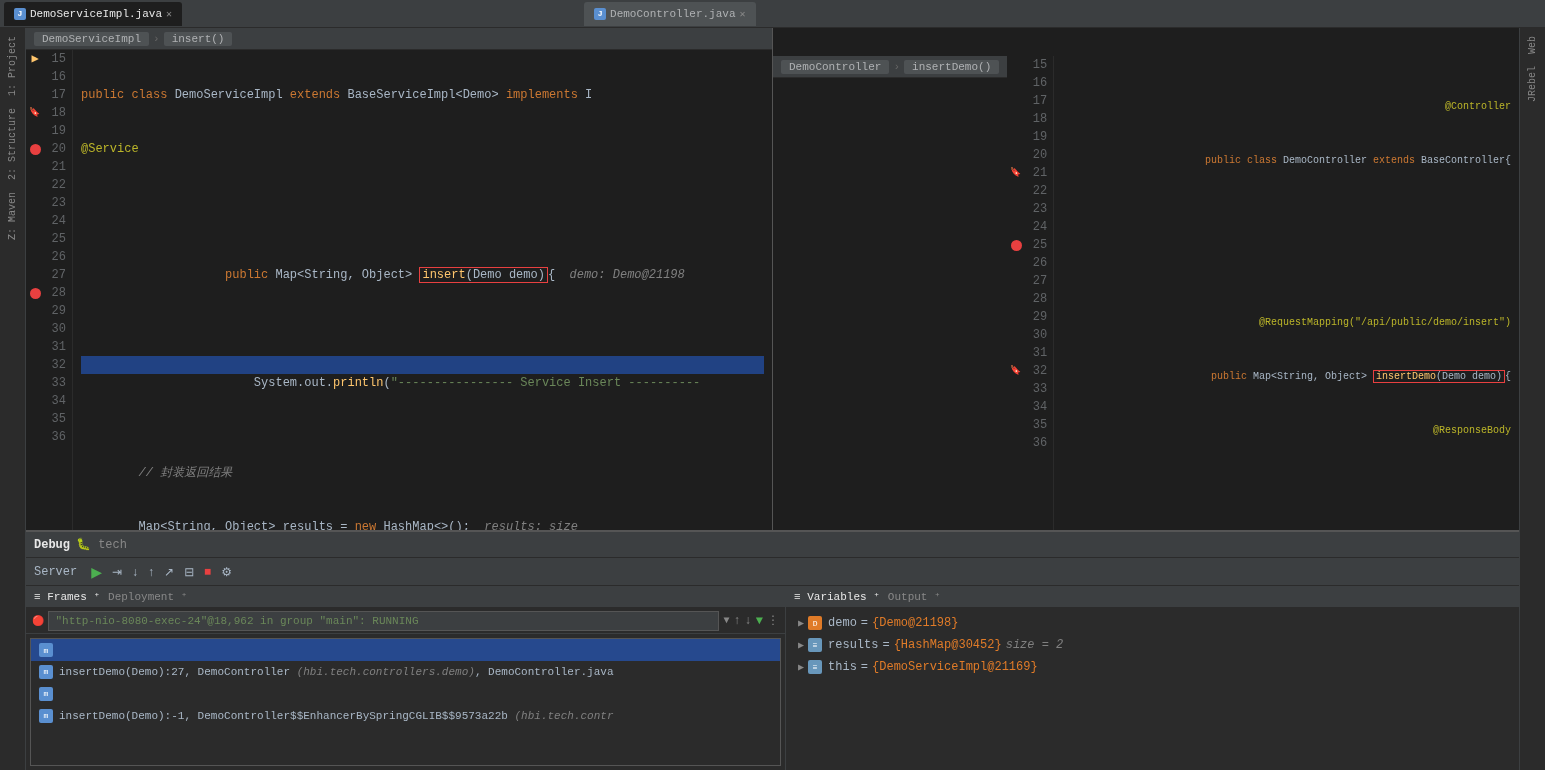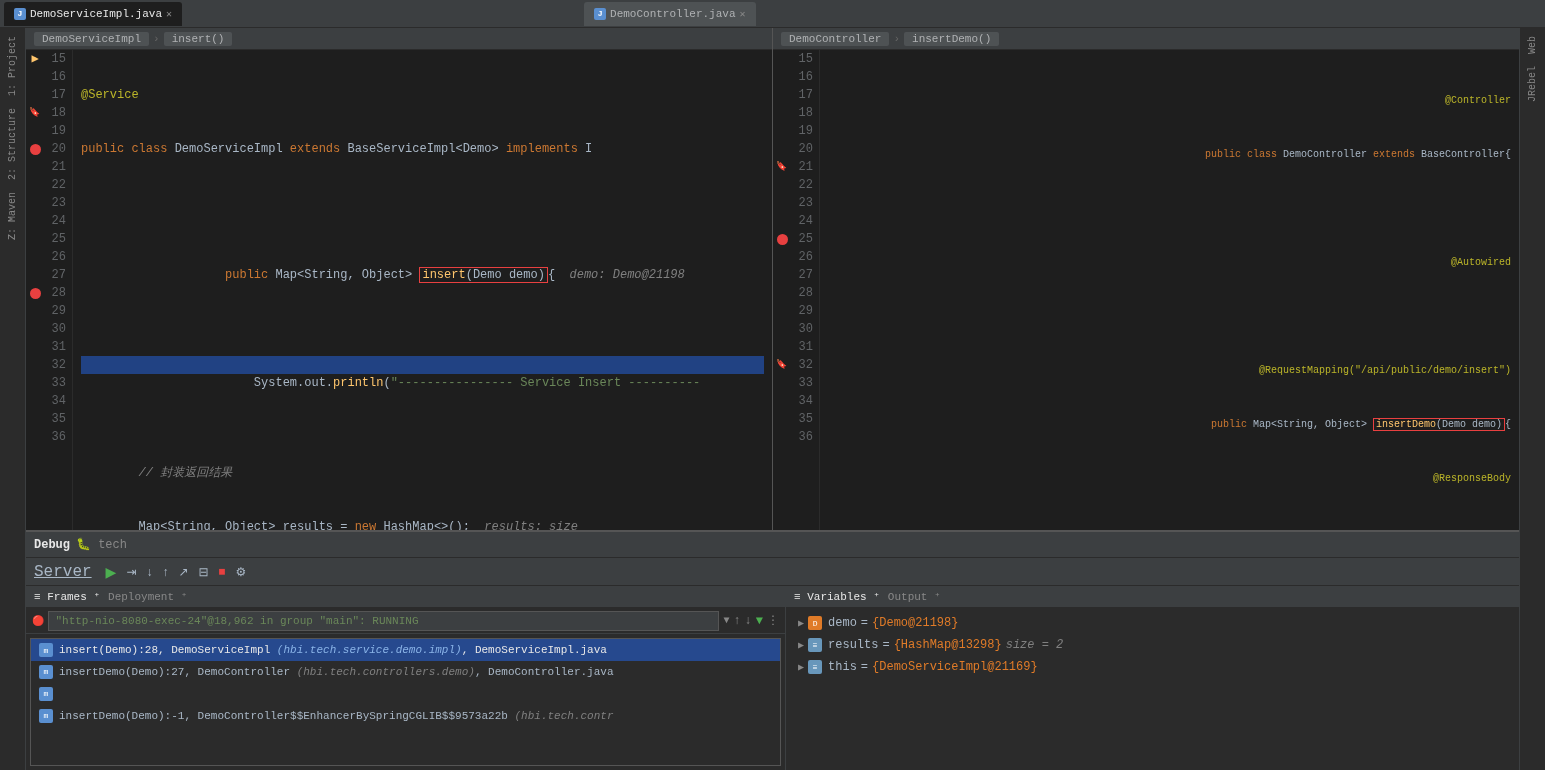--- a/index.html
+++ b/index.html
@@ -164,22 +164,22 @@
                   <div style="width:18px;"></div>
                   <div style="width:28px; color:#606366; text-align:right; padding-right:6px;">35</div>
                 </div>
               <div style="display:flex; line-height:18px; height:18px;">
                   <div style="width:18px;"></div>
                   <div style="width:28px; color:#606366; text-align:right; padding-right:6px;">36</div>
                 </div>
             </div>
 
             <div style="flex:1; font-size:12px; line-height:18px; padding:0 8px; white-space:pre; overflow-x:hidden;">
+              <div style="height:18px;"><span style="color:#cc7832;">public class </span><span style="color:#a9b7c6;">DemoServiceImpl </span><span style="color:#cc7832;">extends </span><span style="color:#a9b7c6;">BaseServiceImpl&lt;Demo&gt; </span><span style="color:#cc7832;">implements </span><span style="color:#a9b7c6;">I</span></div>
               <div style="height:18px; color:#bbb529;">@Service</div>
-              <div style="height:18px;"><span style="color:#cc7832;">public class </span><span style="color:#a9b7c6;">DemoServiceImpl </span><span style="color:#cc7832;">extends </span><span style="color:#a9b7c6;">BaseServiceImpl&lt;Demo&gt; </span><span style="color:#cc7832;">implements </span><span style="color:#a9b7c6;">I</span></div>
               <div style="height:18px;"></div>
               <div style="height:18px;">
                 <span style="color:#cc7832;">    public </span><span style="color:#a9b7c6;">Map&lt;String, Object&gt; </span><span style="border:1px solid #e84040; padding:0 2px;"><span style="color:#ffc66d;">insert</span><span style="color:#a9b7c6;">(Demo demo)</span></span><span style="color:#a9b7c6;">{  </span><span style="color:#808080; font-style:italic;">demo: Demo@21198</span>
               </div>
               <div style="height:18px;"></div>
               <div style="height:18px; background:#214283;">
                 <span style="color:#a9b7c6;">        System.out.</span><span style="color:#ffc66d;">println</span><span style="color:#a9b7c6;">(</span><span style="color:#6a8759;">"---------------- Service Insert ----------</span>
               </div>
               <div style="height:18px;"></div>
               <div style="height:18px;"><span style="color:#a9b7c6;">        </span><span style="color:#808080; font-style:italic;">// 封装返回结果</span></div>
@@ -194,21 +194,21 @@
               
               
               
               
               
               
             </div>
           </div>
         </div>
 
-        <div style="flex:1; display:flex; flex-direction:column; overflow:hidden;">
+        <div style="flex:1; display:flex; overflow:hidden;margin-top:28px;">
 
           <div style="background:#3c3f41; height:22px; display:flex; align-items:center; padding:0 8px; gap:4px; font-size:11px; border-bottom:1px solid #2b2b2b;">
             <span style="background:#4e5254; padding:1px 8px; border-radius:2px; color:#afb1b3;">DemoController</span>
             <span style="color:#666;">›</span>
             <span style="background:#4e5254; padding:1px 8px; border-radius:2px; color:#afb1b3;">insertDemo()</span>
           </div>
 
           <div style="flex:1; overflow:auto; display:flex; background:#1e1e1e;">
 
             <div style="display:flex; flex-direction:column; flex-shrink:0; background:#1e1e1e; border-right:1px solid #2b2b2b;">
@@ -305,21 +305,20 @@
               <div style="display:flex; line-height:18px; height:18px;">
                   <div style="width:18px;"></div>
                   <div style="width:28px; color:#606366; text-align:right; padding-right:6px;">36</div>
                 </div>
             </div>
 
             <div style="flex:1; font-size:10px; line-height:18px; padding:6px 8px; white-space:pre; overflow-x:hidden;text-align:right;">
               <div style="height:18px; color:#bbb529;">@Controller</div>
               <div style="height:18px;"><span style="color:#cc7832;">public class </span><span style="color:#a9b7c6;">DemoController </span><span style="color:#cc7832;">extends </span><span style="color:#a9b7c6;">BaseController{</span></div>
               <div style="height:18px;"></div>
-              <div style="height:18px; color:#bbb529;">    @Autowired</div>
               <div style="height:18px;"></div>
               <div style="height:18px; color:#bbb529;">    @RequestMapping("/api/public/demo/insert")</div>
               <div style="height:18px;"><span style="color:#cc7832;">    public </span><span style="color:#a9b7c6;">Map&lt;String, Object&gt; </span><span style="border:1px solid #e84040; padding:0 2px;"><span style="color:#ffc66d;">insertDemo</span><span style="color:#a9b7c6;">(Demo demo)</span></span><span style="color:#a9b7c6;">{</span></div>
               <div style="height:18px; color:#bbb529;">    @ResponseBody</div>
               
               
               
               
               
               
@@ -338,21 +337,21 @@
       <div style="height:240px; background:#2b2b2b; border-top:2px solid #555; display:flex; flex-direction:column; flex-shrink:0;">
 
         <div style="background:#3c3f41; height:26px; display:flex; align-items:center; padding:0 8px; border-bottom:1px solid #2b2b2b; gap:6px;">
           <span style="color:#e8e8e8; font-size:12px; font-weight:bold;">Debug</span>
           <span style="color:#888; font-size:12px;">🐛 tech</span>
         </div>
 
         <div style="background:#3c3f41; height:28px; display:flex; align-items:center; padding:0 8px; gap:2px; border-bottom:1px solid #2b2b2b;">
 
           <div style="display:flex; flex-direction:column; position:absolute; left:0; gap:2px;"></div>
-          <span style="color:#a9b7c6; font-size:16px; margin-right:8px;text-decoration:underline;">Server</span>
+          <span style="color:#a9b7c6; font-size:12px; margin-right:8px;">Server</span>
           <button style="background:none; border:none; color:#4CAF50; cursor:pointer; font-size:14px; padding:2px 4px;" title="Resume">▶</button>
           <button style="background:none; border:none; color:#a9b7c6; cursor:pointer; font-size:12px; padding:2px 4px;" title="Step Over">⇥</button>
           <button style="background:none; border:none; color:#a9b7c6; cursor:pointer; font-size:12px; padding:2px 4px;" title="Step Into">↓</button>
           <button style="background:none; border:none; color:#a9b7c6; cursor:pointer; font-size:12px; padding:2px 4px;" title="Step Out">↑</button>
           <button style="background:none; border:none; color:#a9b7c6; cursor:pointer; font-size:12px; padding:2px 4px;">↗</button>
           <button style="background:none; border:none; color:#a9b7c6; cursor:pointer; font-size:12px; padding:2px 4px;">⊟</button>
           <button style="background:none; border:none; color:#e84040; cursor:pointer; font-size:14px; padding:2px 4px;">⏹</button>
           <button style="background:none; border:none; color:#a9b7c6; cursor:pointer; font-size:12px; padding:2px 4px;">⚙</button>
         </div>
 
@@ -374,21 +373,20 @@
               <span style="color:#888; font-size:12px; cursor:pointer;">↑</span>
               <span style="color:#888; font-size:12px; cursor:pointer;">↓</span>
               <span style="color:#4CAF50; font-size:12px; cursor:pointer;">▼</span>
               <span style="color:#888; font-size:12px; cursor:pointer;">⋮</span>
             </div>
 
             <div style="flex:1; overflow-y:auto; border:1px solid #555; margin:4px;">
 
               <div style="display:flex; align-items:center; height:22px; padding:0 8px; background:#26498e; color:#e8e8e8; font-size:11px; cursor:pointer;">
                 <div style="width:14px; height:14px; background:#5a8fd0; border-radius:2px; display:flex; align-items:center; justify-content:center; font-size:8px; color:white; margin-right:6px; flex-shrink:0;">m</div>
-                <span>insert(Demo):28, DemoServiceImpl <span style="font-style:italic; color:#8ab4e8;">(hbi.tech.service.demo.impl)</span>, DemoServiceImpl.java</span>
               </div>
 
               <div style="display:flex; align-items:center; height:22px; padding:0 8px; color:#a9b7c6; font-size:11px; cursor:pointer; border-bottom:1px solid #2b2b2b;">
                 <div style="width:14px; height:14px; background:#5a8fd0; border-radius:2px; display:flex; align-items:center; justify-content:center; font-size:8px; color:white; margin-right:6px; flex-shrink:0;">m</div>
                 <span>insertDemo(Demo):27, DemoController <span style="font-style:italic; color:#808080;">(hbi.tech.controllers.demo)</span>, DemoController.java</span>
               </div>
 
               <div style="display:flex; align-items:center; height:22px; padding:0 8px; color:#a9b7c6; font-size:11px; cursor:pointer; border-bottom:1px solid #2b2b2b;">
                 <div style="width:14px; height:14px; background:#5a8fd0; border-radius:2px; display:flex; align-items:center; justify-content:center; font-size:8px; color:white; margin-right:6px; flex-shrink:0;">m</div>
               </div>
@@ -415,21 +413,21 @@
                 <span style="color:#a9b7c6;">demo</span>
                 <span style="color:#a9b7c6; margin:0 4px;">=</span>
                 <span style="color:#e07b28;">{Demo@21198}</span>
               </div>
 
               <div style="display:flex; align-items:center; height:22px; padding:0 8px 0 12px; font-size:12px; cursor:pointer;">
                 <span style="color:#888; font-size:10px; margin-right:4px;">▶</span>
                 <div style="width:14px; height:14px; background:#6897bb; border-radius:2px; display:flex; align-items:center; justify-content:center; font-size:8px; color:white; margin-right:6px; flex-shrink:0;">≡</div>
                 <span style="color:#a9b7c6;">results</span>
                 <span style="color:#a9b7c6; margin:0 4px;">=</span>
-                <span style="color:#e07b28;">{HashMap@13298}</span>
+                <span style="color:#e07b28;">{HashMap@30452}</span>
                 <span style="color:#808080; margin-left:4px; font-style:italic;"> size = 2</span>
               </div>
 
               <div style="display:flex; align-items:center; height:22px; padding:0 8px 0 12px; font-size:12px; cursor:pointer;">
                 <span style="color:#888; font-size:10px; margin-right:4px;">▶</span>
                 <div style="width:14px; height:14px; background:#6897bb; border-radius:2px; display:flex; align-items:center; justify-content:center; font-size:8px; color:white; margin-right:6px; flex-shrink:0;">≡</div>
                 <span style="color:#a9b7c6;">this</span>
                 <span style="color:#a9b7c6; margin:0 4px;">=</span>
                 <span style="color:#e07b28;">{DemoServiceImpl@21169}</span>
               </div>

